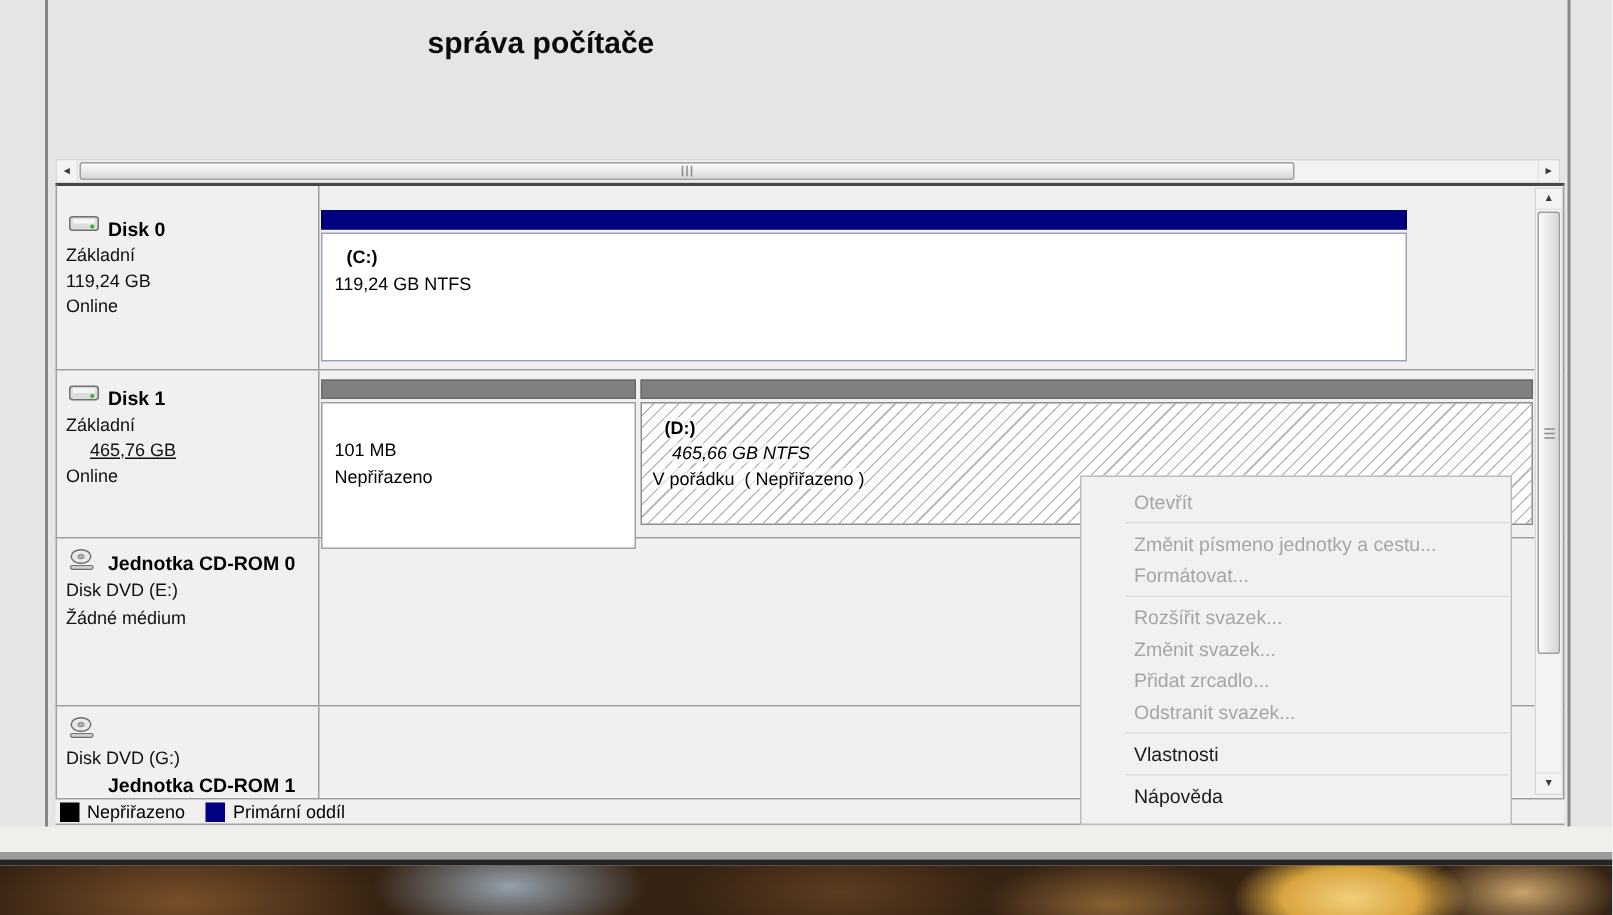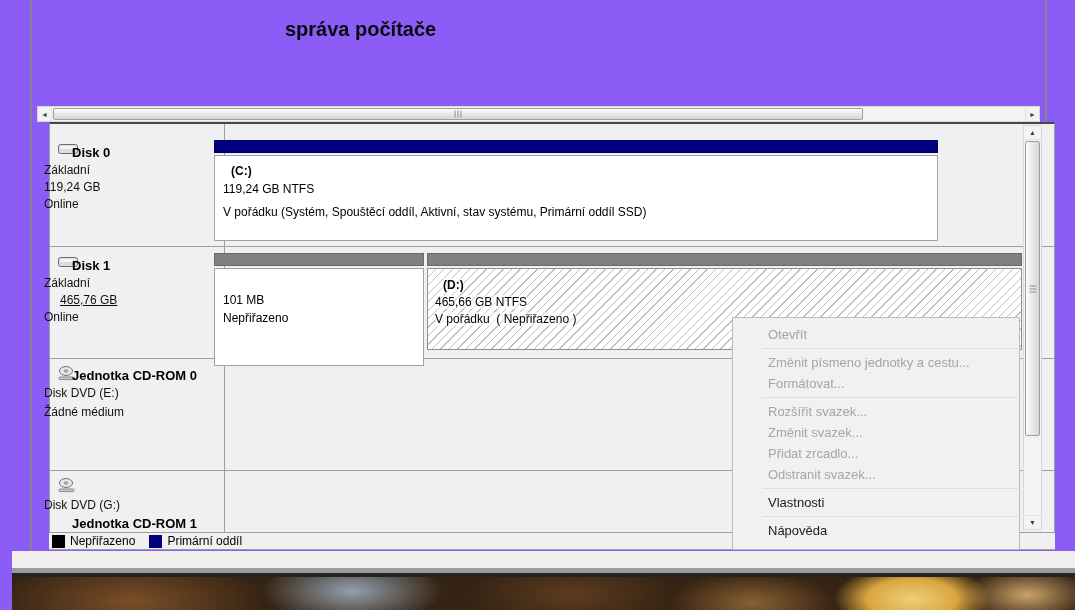--- a/index.html
+++ b/index.html
@@ -1,18 +1,18 @@
 <!DOCTYPE html>
 <html><head>
 <meta charset="utf-8">
 <style>
   html,body{margin:0;padding:0;background:#ffffff;}
   #screen{position:relative;width:1075px;height:610px;overflow:hidden;
-          font-family:"Liberation Sans","DejaVu Sans",sans-serif;color:#000;background:#8b5cf6;}
-  .abs{position:absolute;margin-left:12px;}
+          font-family:"Liberation Sans","DejaVu Sans",sans-serif;color:#000;background:#e5e5e5;}
+  .abs{position:absolute;}
   .t{position:absolute;white-space:pre;}
 
   
   .win-border{position:absolute;top:0;width:2px;height:568px;background:#868686;}
   #win-border-left{left:30px;}
   #win-border-right{left:1045px;}
 
   
   #page-title{left:285px;top:18px;font-size:20px;font-weight:bold;color:#0a0a0a;}
 
@@ -125,21 +125,20 @@
   </div>
   <div class="t disk-name" style="left:72px;top:145px;">Disk 0</div>
   <div class="t disk-sub" style="left:44px;top:163px;">Základní</div>
   <div class="t disk-sub" style="left:44px;top:180px;">119,24 GB</div>
   <div class="t disk-sub" style="left:44px;top:197px;">Online</div>
 
   <div class="part-bar bar-primary" style="left:214px;top:140px;width:724px;"></div>
   <div class="part-body" style="left:214px;top:155px;width:724px;height:86px;">
     <div class="t pt pt-label" style="left:16px;top:8px;">(C:)</div>
     <div class="t pt" style="left:8px;top:26px;">119,24 GB NTFS</div>
-    <div class="t pt" style="left:8px;top:49px;">V pořádku (Systém, Spouštěcí oddíl, Aktivní, stav systému, Primární oddíl SSD)</div>
   </div>
 
   <div class="abs" style="left:46px;top:256px;">
     <svg width="20" height="12" viewBox="0 0 20 12">
       <rect x="0.5" y="1.5" width="19" height="9" rx="2" fill="#dcdcdc" stroke="#707070"></rect>
       <rect x="2.5" y="3" width="15" height="3" rx="1" fill="#f5f5f5"></rect>
       <circle cx="15.5" cy="8" r="1.3" fill="#2fae2f"></circle>
     </svg>
   </div>
   <div class="t disk-name" style="left:72px;top:258px;">Disk 1</div>
@@ -149,21 +148,21 @@
 
   <div class="part-bar bar-gray" style="left:214px;top:253px;width:210px;"></div>
   <div class="part-body" style="left:214px;top:268px;width:210px;height:98px;border-color:#a0a0a0;">
     <div class="t pt" style="left:8px;top:24px;">101 MB</div>
     <div class="t pt" style="left:8px;top:42px;">Nepřiřazeno</div>
   </div>
 
   <div class="part-bar bar-gray" style="left:427px;top:253px;width:595px;"></div>
   <div class="part-body hatched" style="left:427px;top:268px;width:595px;height:82px;">
     <div class="t pt pt-label" style="left:15px;top:9px;">(D:)</div>
-    <div class="t pt" style="left:7px;top:26px;">465,66 GB NTFS</div>
+    <div class="t pt" style="left:20px;top:26px;font-style:italic;">465,66 GB NTFS</div>
     <div class="t pt" style="left:7px;top:43px;">V pořádku  ( Nepřiřazeno )</div>
   </div>
 
   <div class="abs" style="left:46px;top:366px;">
     <svg width="18" height="15" viewBox="0 0 18 15">
       <ellipse cx="8" cy="5" rx="6.5" ry="4.5" fill="#e9e9e9" stroke="#707070"></ellipse>
       <ellipse cx="8" cy="5" rx="2" ry="1.4" fill="#b5b5b5" stroke="#8a8a8a" stroke-width="0.7"></ellipse>
       <rect x="1" y="11" width="15" height="2.6" rx="1.2" fill="#cfcfcf" stroke="#707070" stroke-width="0.8"></rect>
     </svg>
   </div>

